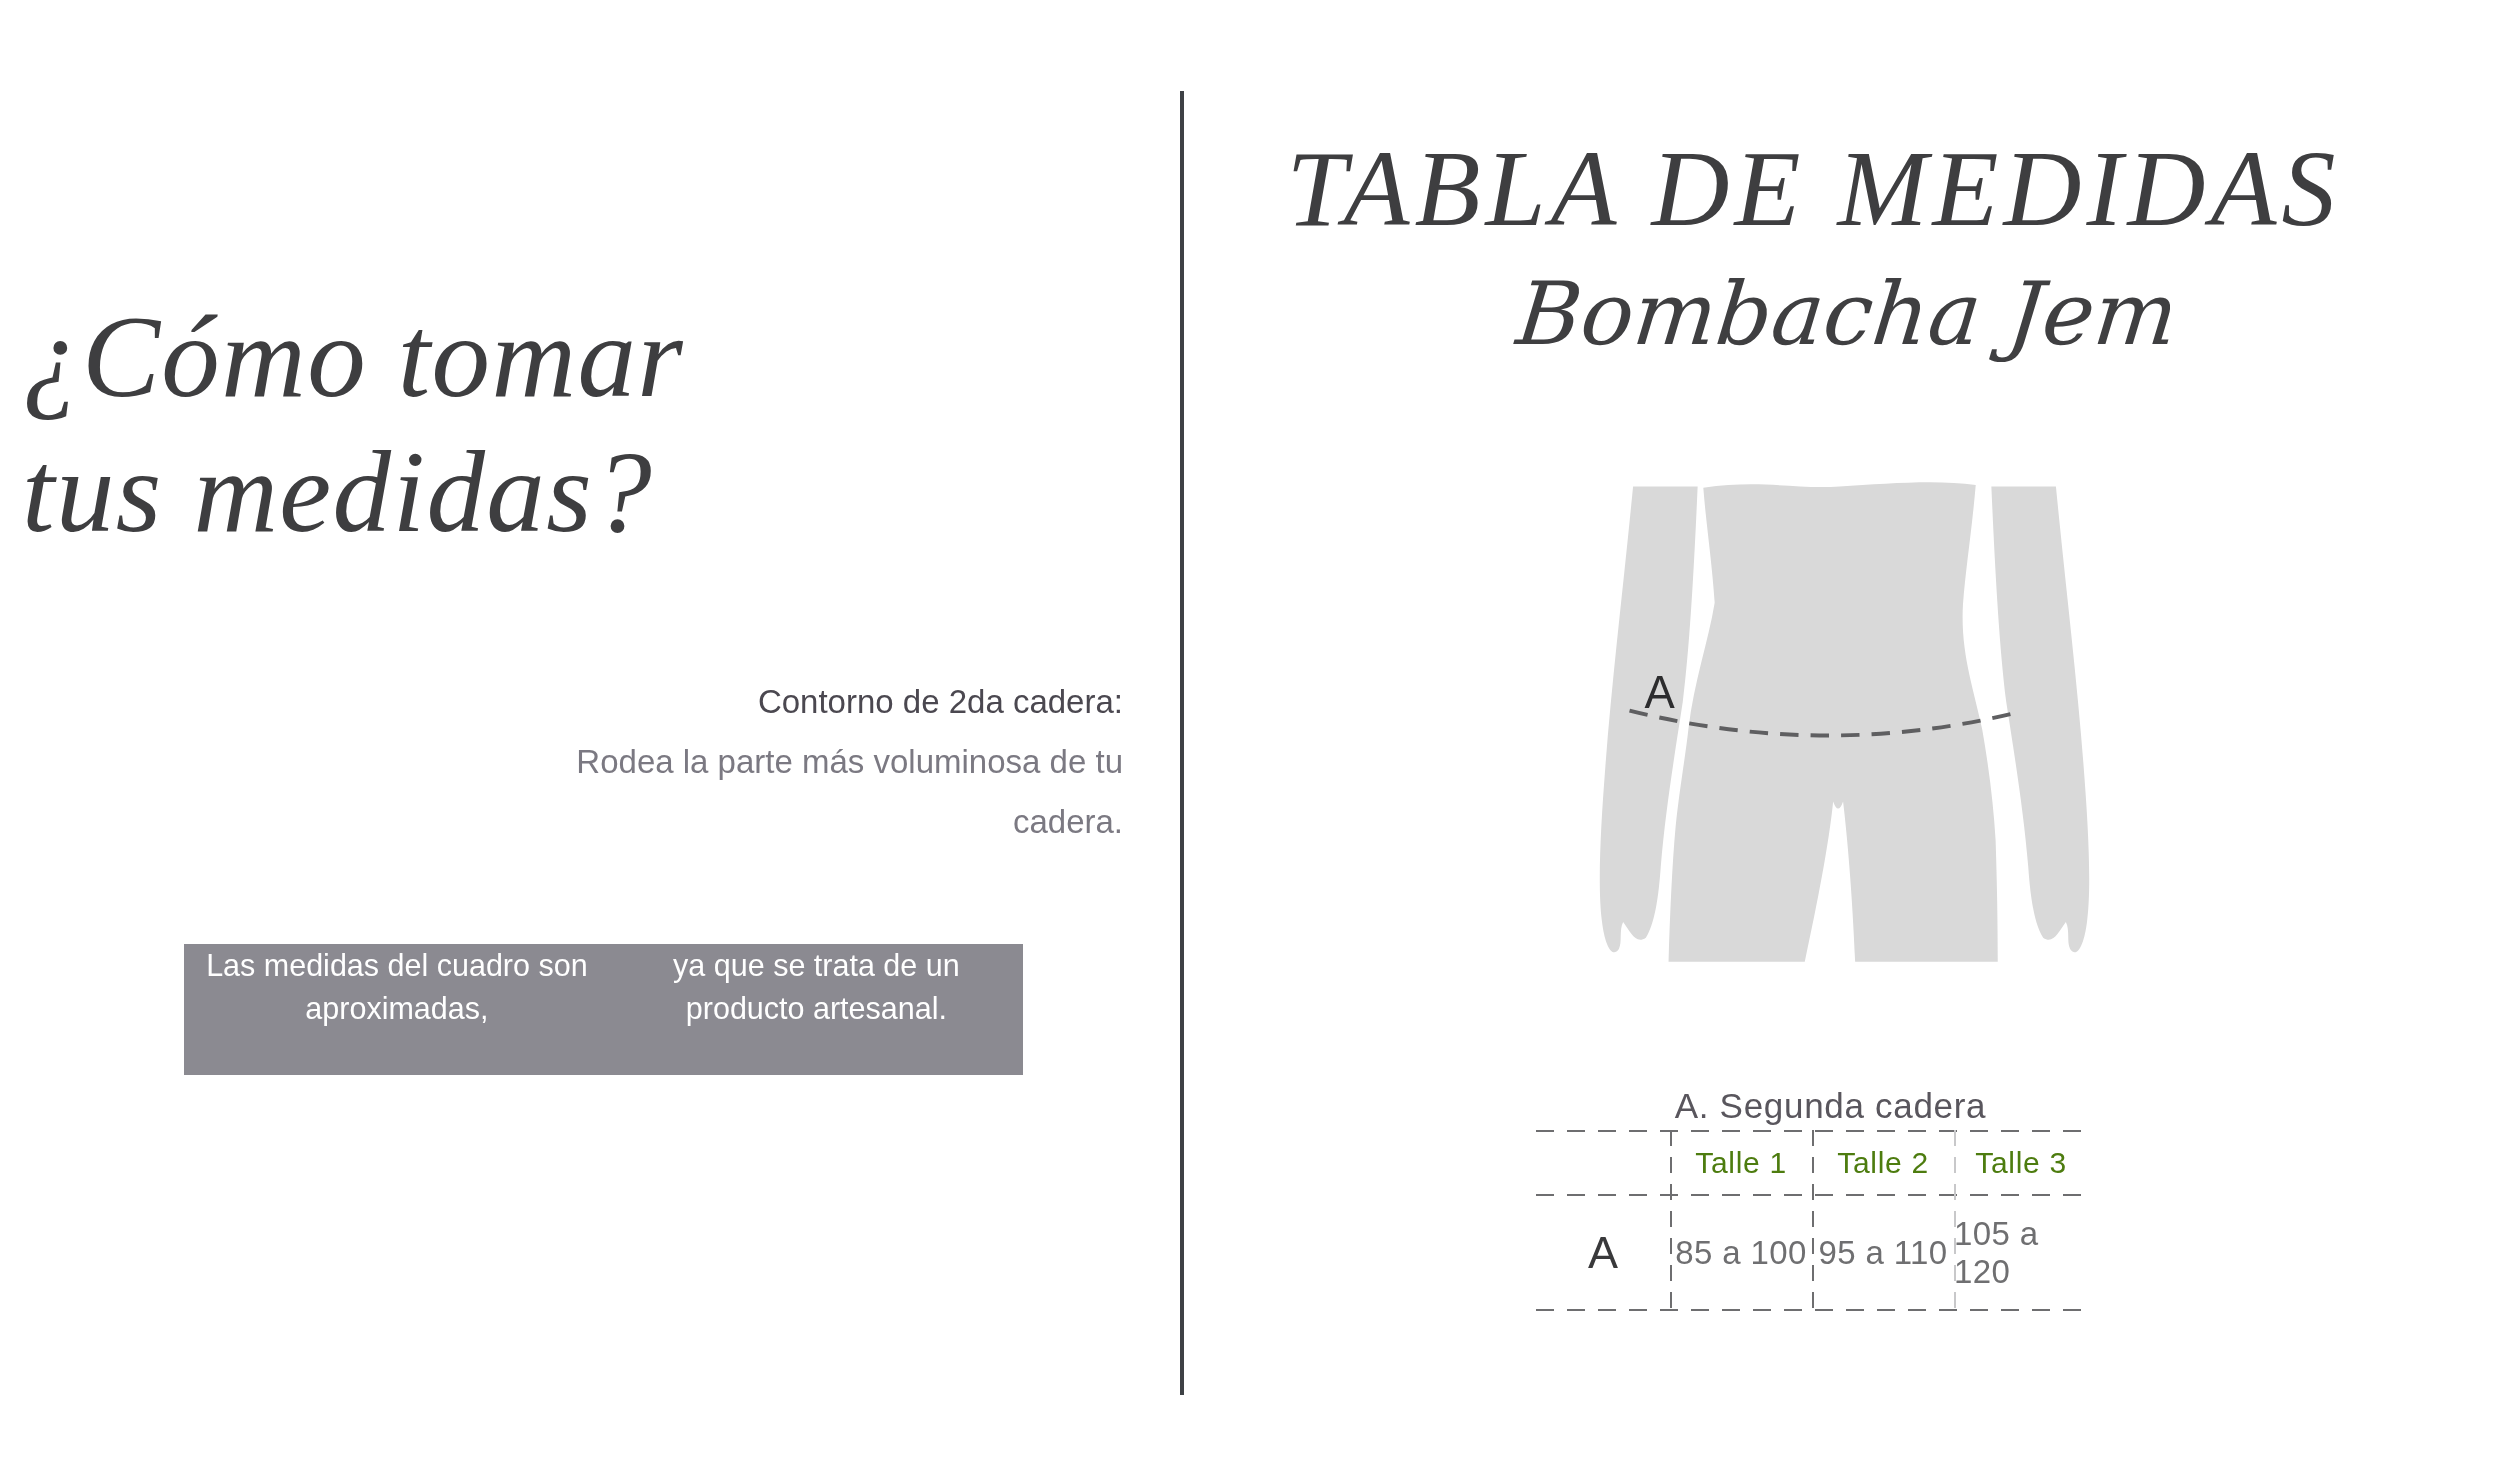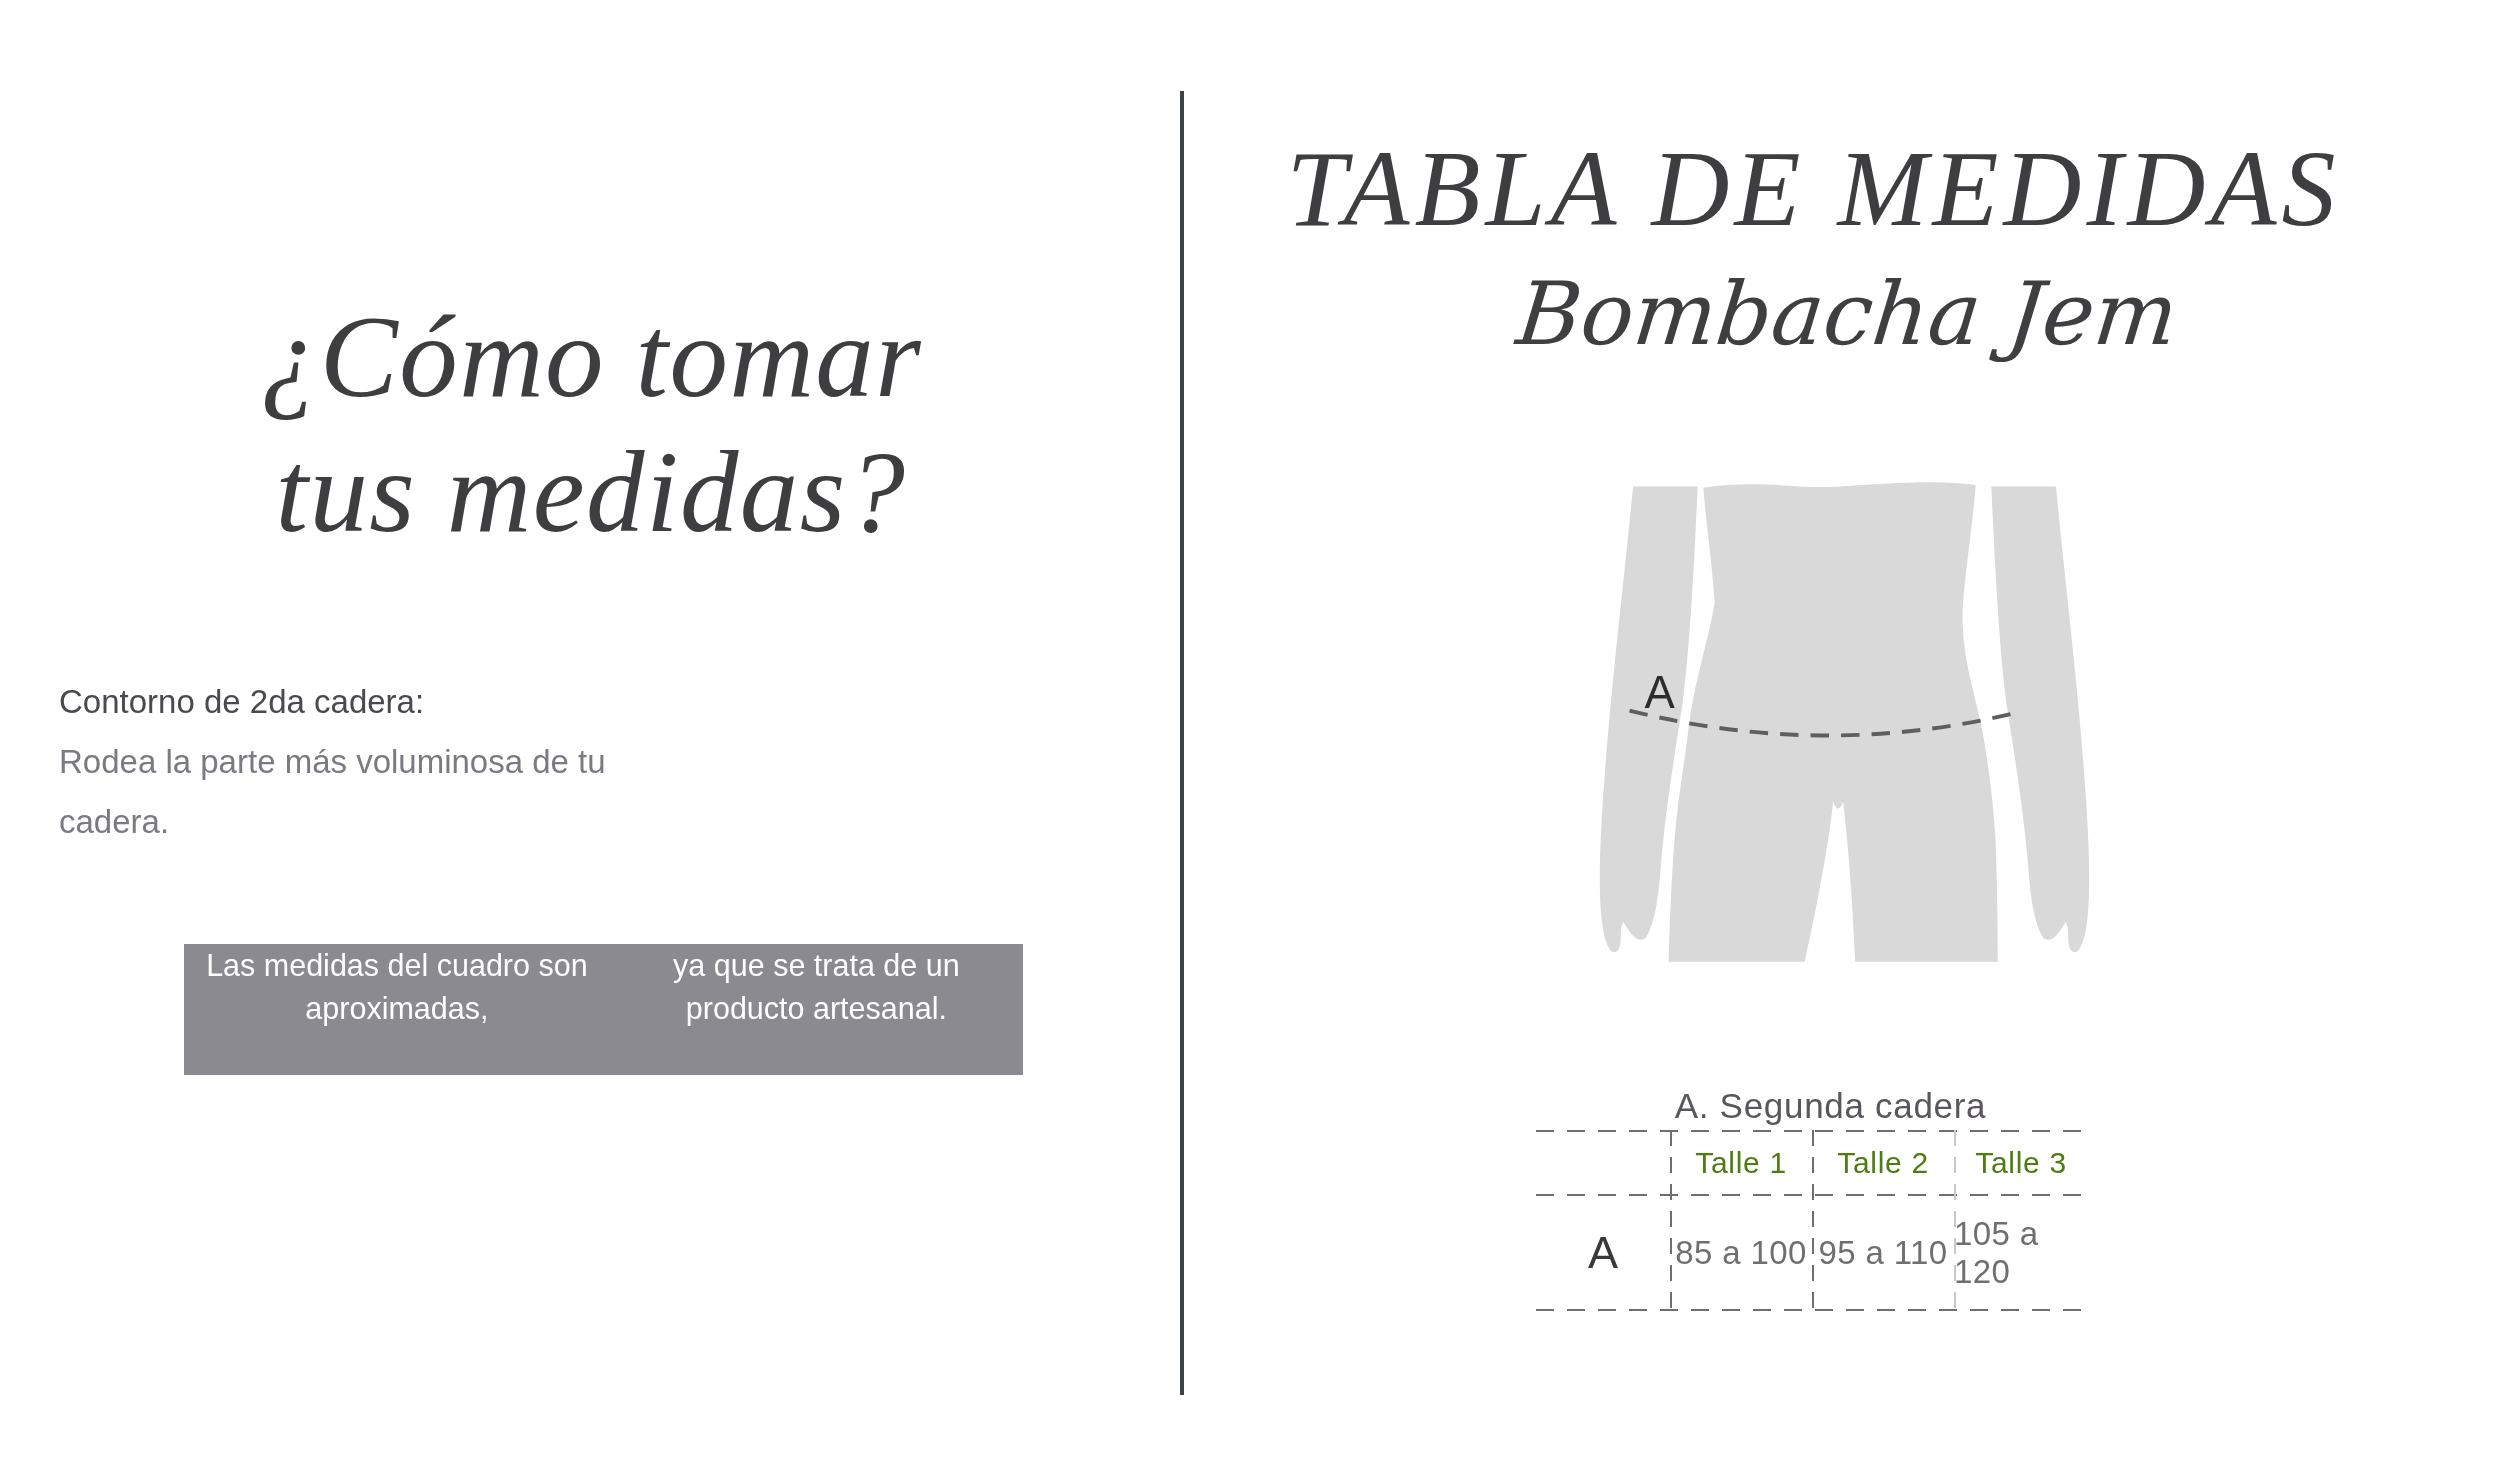--- a/index.html
+++ b/index.html
@@ -3,26 +3,26 @@
 <meta charset="utf-8">
 <style>
   html,body{margin:0;padding:0;background:#ffffff;}
   .canvas{
     position:relative;width:2512px;height:1471px;background:#ffffff;overflow:hidden;
     font-family:"Liberation Sans","DejaVu Sans",sans-serif;color:#3e3e40;
   }
 
   
   .left-title{
-    position:absolute;left:0;top:289px;width:1182px;text-align:center;
+    position:absolute;left:0;top:289px;width:1182px;text-align:left;
     font-family:"Liberation Serif","DejaVu Serif",serif;font-style:italic;font-weight:400;
-    font-size:117px;line-height:135px;color:#3e3e40;letter-spacing:1.4px;
+    font-size:117px;line-height:135px;color:#3e3e40;letter-spacing:1.4px;padding-left:22px;
   }
   .instruction{
-    position:absolute;left:59px;top:672px;width:1064px;text-align:left;
+    position:absolute;left:59px;top:672px;width:1064px;text-align:right;
     font-size:33px;line-height:60px;
   }
   .instruction .label{color:#4b4850;}
   .instruction .desc{color:#7b7982;}
   .note-box{
     position:absolute;left:184px;top:944px;width:839px;height:131px;
     background:#8b8a91;display:flex;flex-direction:row;justify-content:center;
     text-align:center;color:#ffffff;font-size:30.5px;line-height:43px;
   }
 

